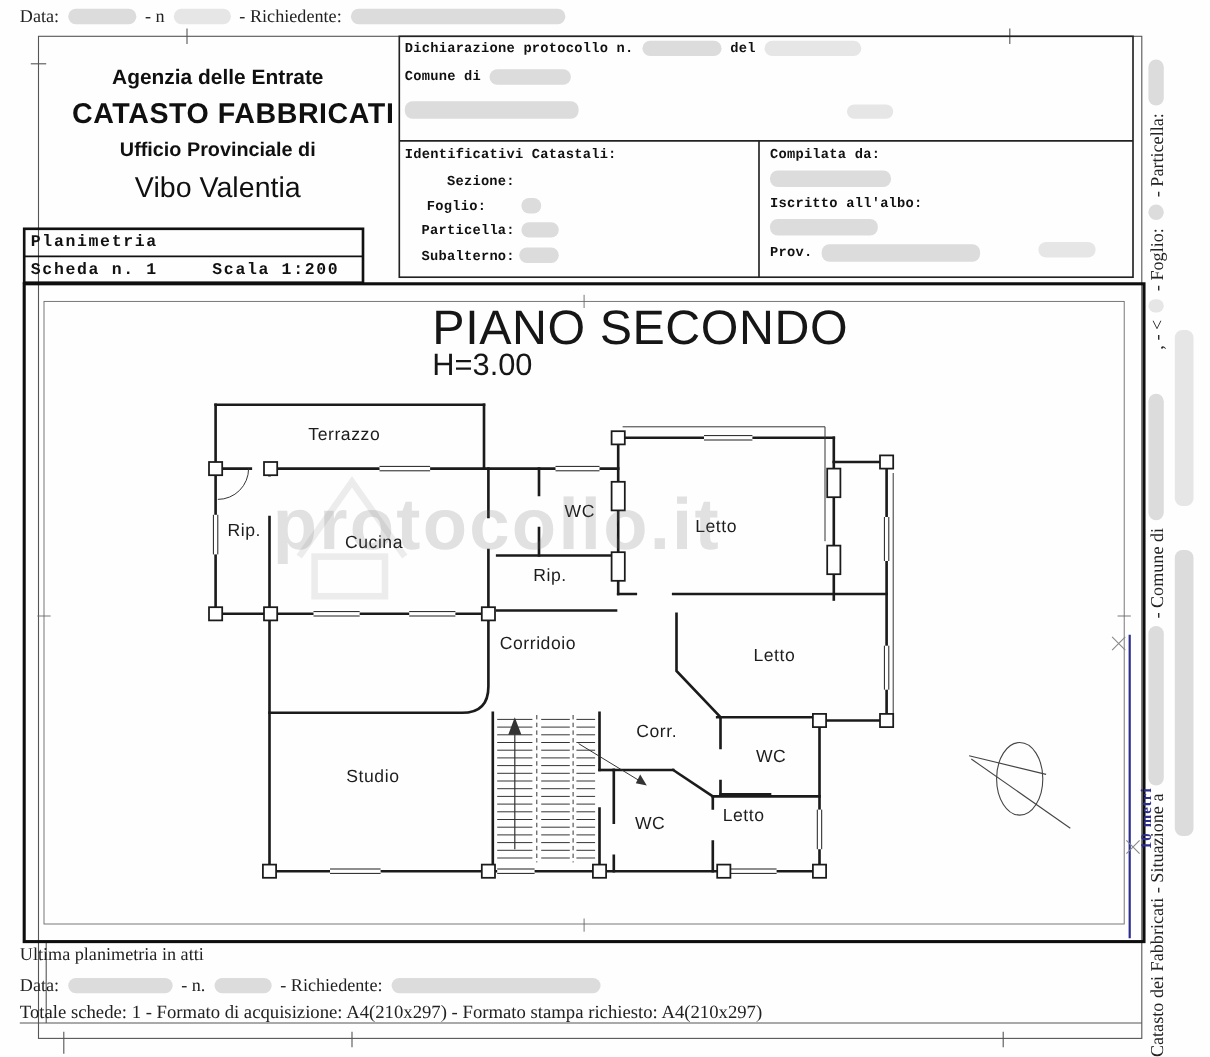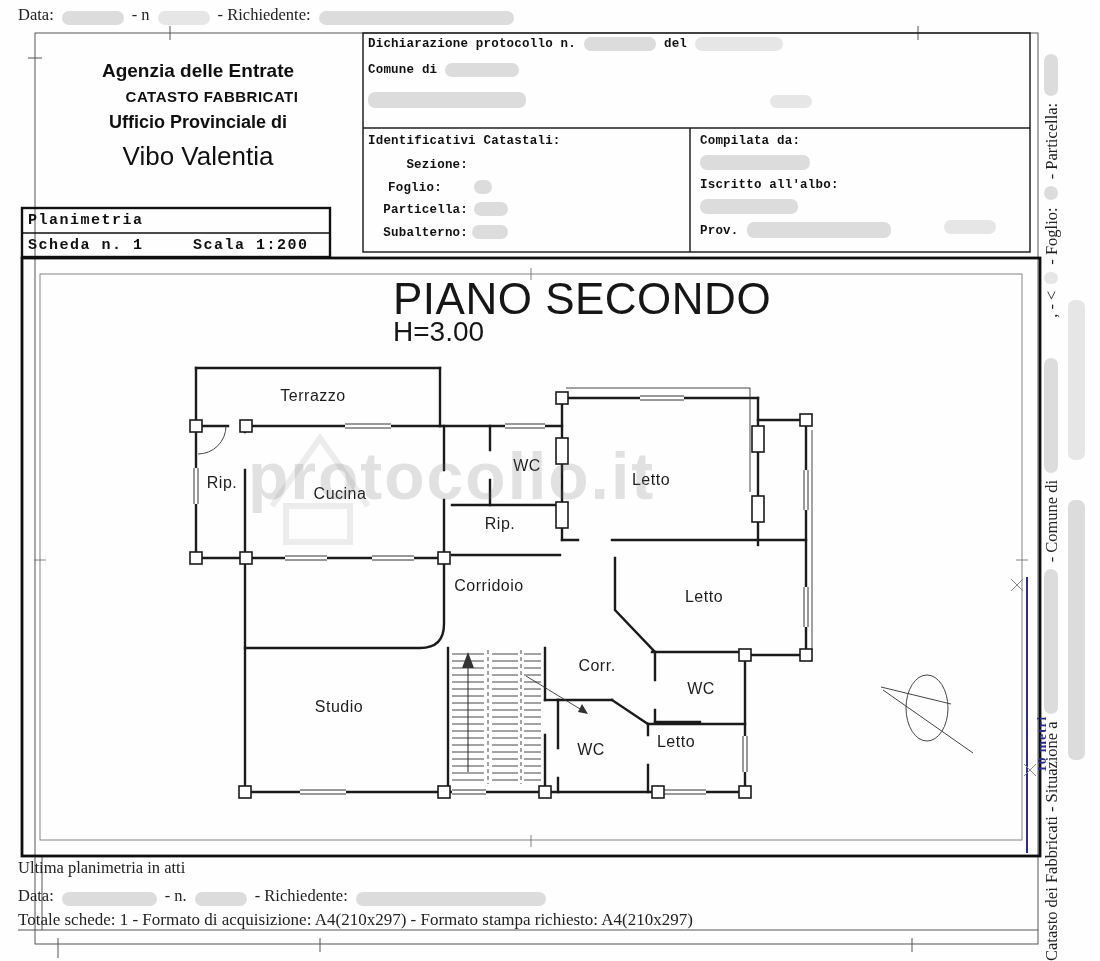--- a/index.html
+++ b/index.html
@@ -7,25 +7,25 @@
         font-family:"Liberation Serif",serif;color:#1b1b1b;}
   .svglayer{position:absolute;left:0;top:0;z-index:1;}
   .txt{position:absolute;z-index:2;white-space:nowrap;}
   .serif{font-family:"Liberation Serif",serif;font-size:16.5px;color:#222;}
   .mono{font-family:"Liberation Mono","DejaVu Sans Mono",monospace;font-size:12.5px;
         font-weight:600;color:#111;letter-spacing:.2px;}
   .monobig{font-family:"Liberation Mono","DejaVu Sans Mono",monospace;font-size:15px;
         font-weight:700;color:#111;letter-spacing:1.5px;}
   .blob{background:#dcdcdc;border-radius:7px;display:inline-block;height:14px;}
   .blob.light{background:#e6e6e6;}
-  .row{display:flex;align-items:flex-end;gap:8px;}
+  .row{display:flex;align-items:center;gap:8px;}
   .hdr{position:absolute;left:36px;top:60px;width:324px;text-align:center;z-index:2;
        font-family:"Liberation Sans",sans-serif;color:#101010;}
   .hdr .l1{font-size:19px;font-weight:700;margin-bottom:6px;}
-  .hdr .l2{font-size:15px;font-weight:700;margin-bottom:7px;letter-spacing:.5px;margin-left:28px;}
+  .hdr .l2{font-size:26px;font-weight:700;margin-bottom:7px;letter-spacing:.5px;margin-left:28px;}
   .hdr .l3{font-size:18px;font-weight:700;margin-bottom:8px;}
   .hdr .l4{font-size:26px;font-weight:400;}
   .plantitle{position:absolute;left:393px;top:274px;z-index:2;
        font-family:"Liberation Sans",sans-serif;font-size:44px;color:#161616;letter-spacing:.5px;}
   .planheight{position:absolute;left:393px;top:316px;z-index:2;
        font-family:"Liberation Sans",sans-serif;font-size:28px;color:#161616;}
   .room-label{position:absolute;transform:translate(-50%,-50%);z-index:2;
        font-family:"Liberation Sans",sans-serif;font-size:16px;letter-spacing:.5px;color:#1d1d1d;white-space:nowrap;}
   .watermark{position:absolute;left:248px;top:438px;z-index:3;pointer-events:none;
        font-family:"Liberation Sans",sans-serif;font-weight:700;font-size:66px;letter-spacing:2px;

